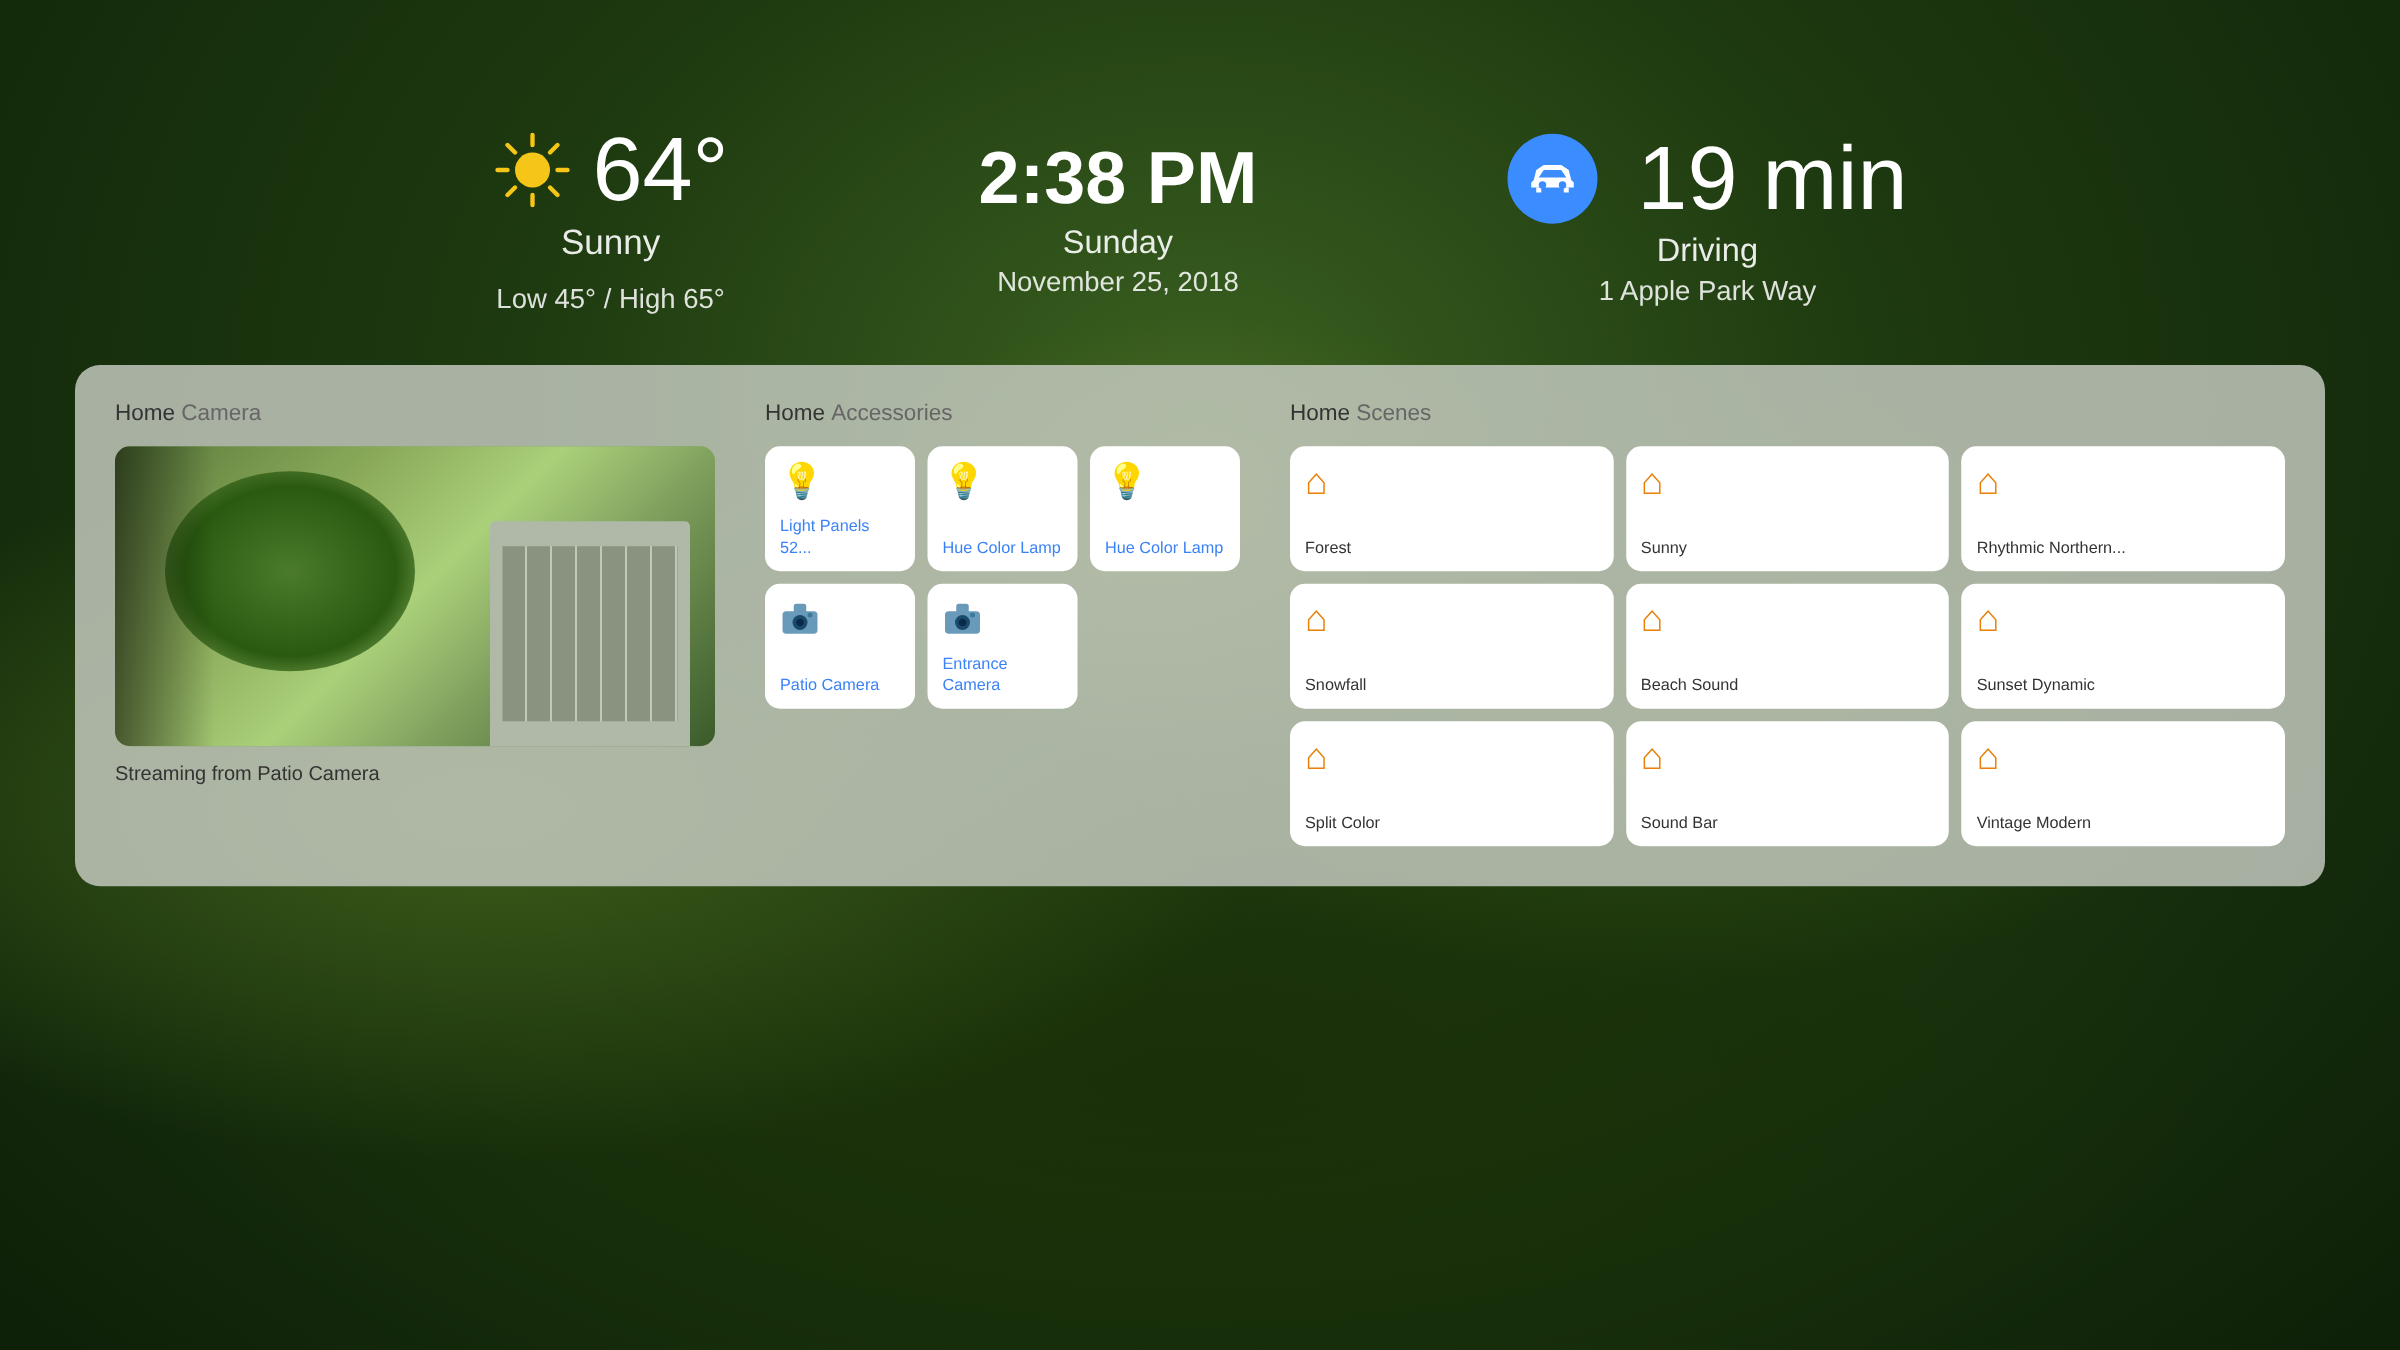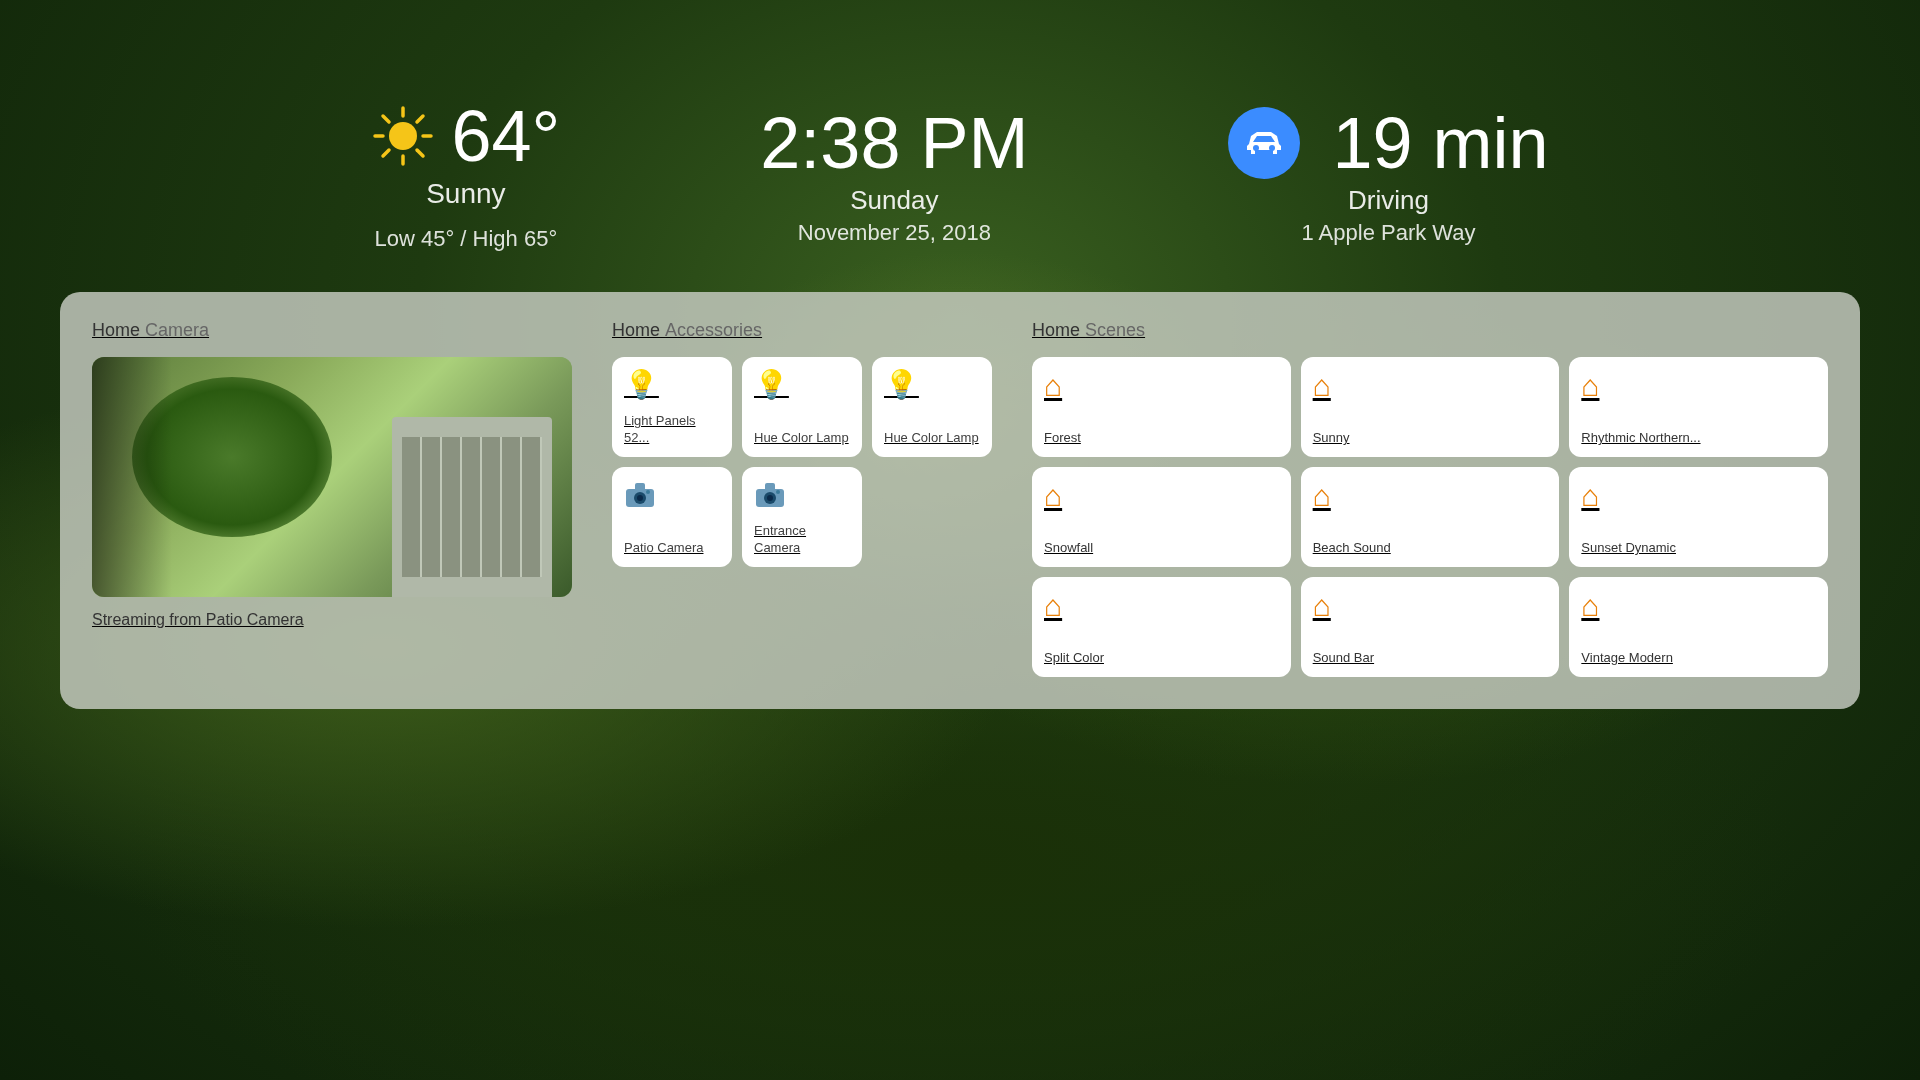--- a/index.html
+++ b/index.html
@@ -89,22 +89,22 @@
     }
 
     .time-widget {
       display: flex;
       flex-direction: column;
       align-items: center;
       text-align: center;
     }
 
     .time-display {
-      font-size: 72px;
-      font-weight: 400;
+      font-size: 59px;
+      font-weight: 700;
       line-height: 1;
     }
 
     .date-day {
       font-size: 26px;
       font-weight: 400;
       margin-top: 6px;
       opacity: 0.9;
     }
 
@@ -171,21 +171,20 @@
       margin: 40px 60px 0;
       background: rgba(200, 205, 195, 0.82);
       border-radius: 20px;
       padding: 28px 32px 32px;
       display: flex;
       gap: 40px;
     }
 
     .home-section {
       flex: 1;
-      text-decoration: underline;
     }
 
     .section-title {
       font-size: 18px;
       font-weight: 500;
       color: #333;
       margin-bottom: 16px;
     }
 
     .section-title .section-subtitle {
@@ -289,21 +288,21 @@
 
     .acc-icon {
       font-size: 28px;
       line-height: 1;
       margin-bottom: 8px;
     }
 
     .acc-name {
       font-size: 13px;
       font-weight: 500;
-      color: #404040;
+      color: #3b82f6;
       line-height: 1.3;
     }
 
     
     .scenes-section {
       flex: 1;
     }
 
     .scenes-grid {
       display: grid;

